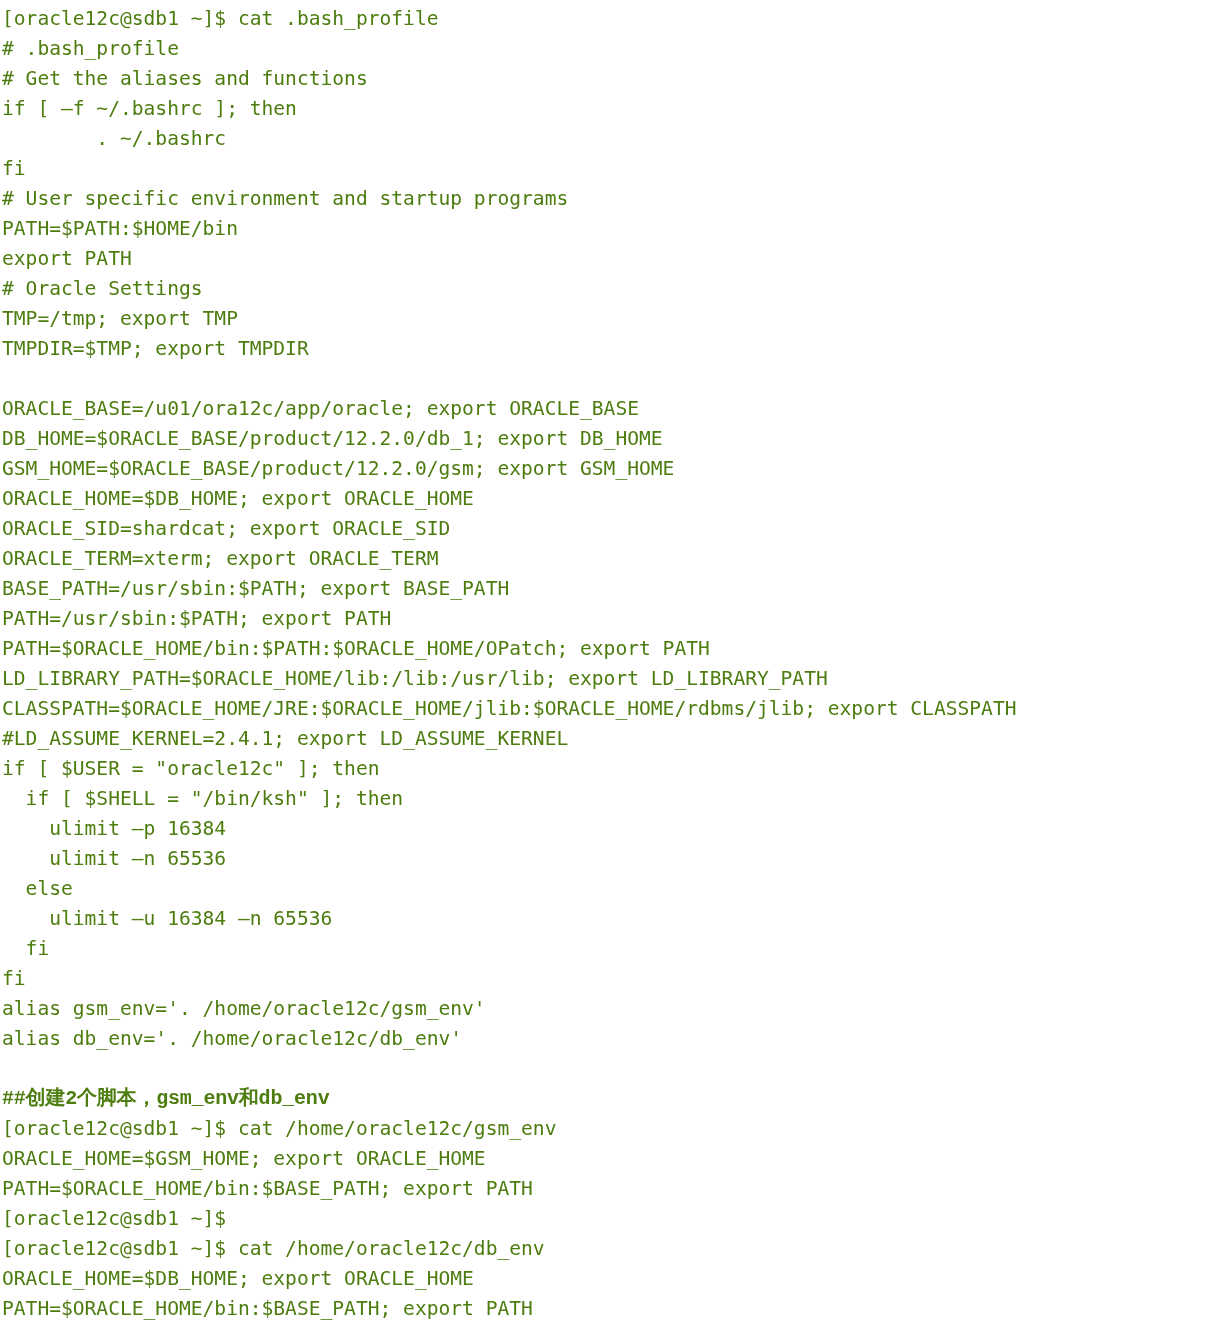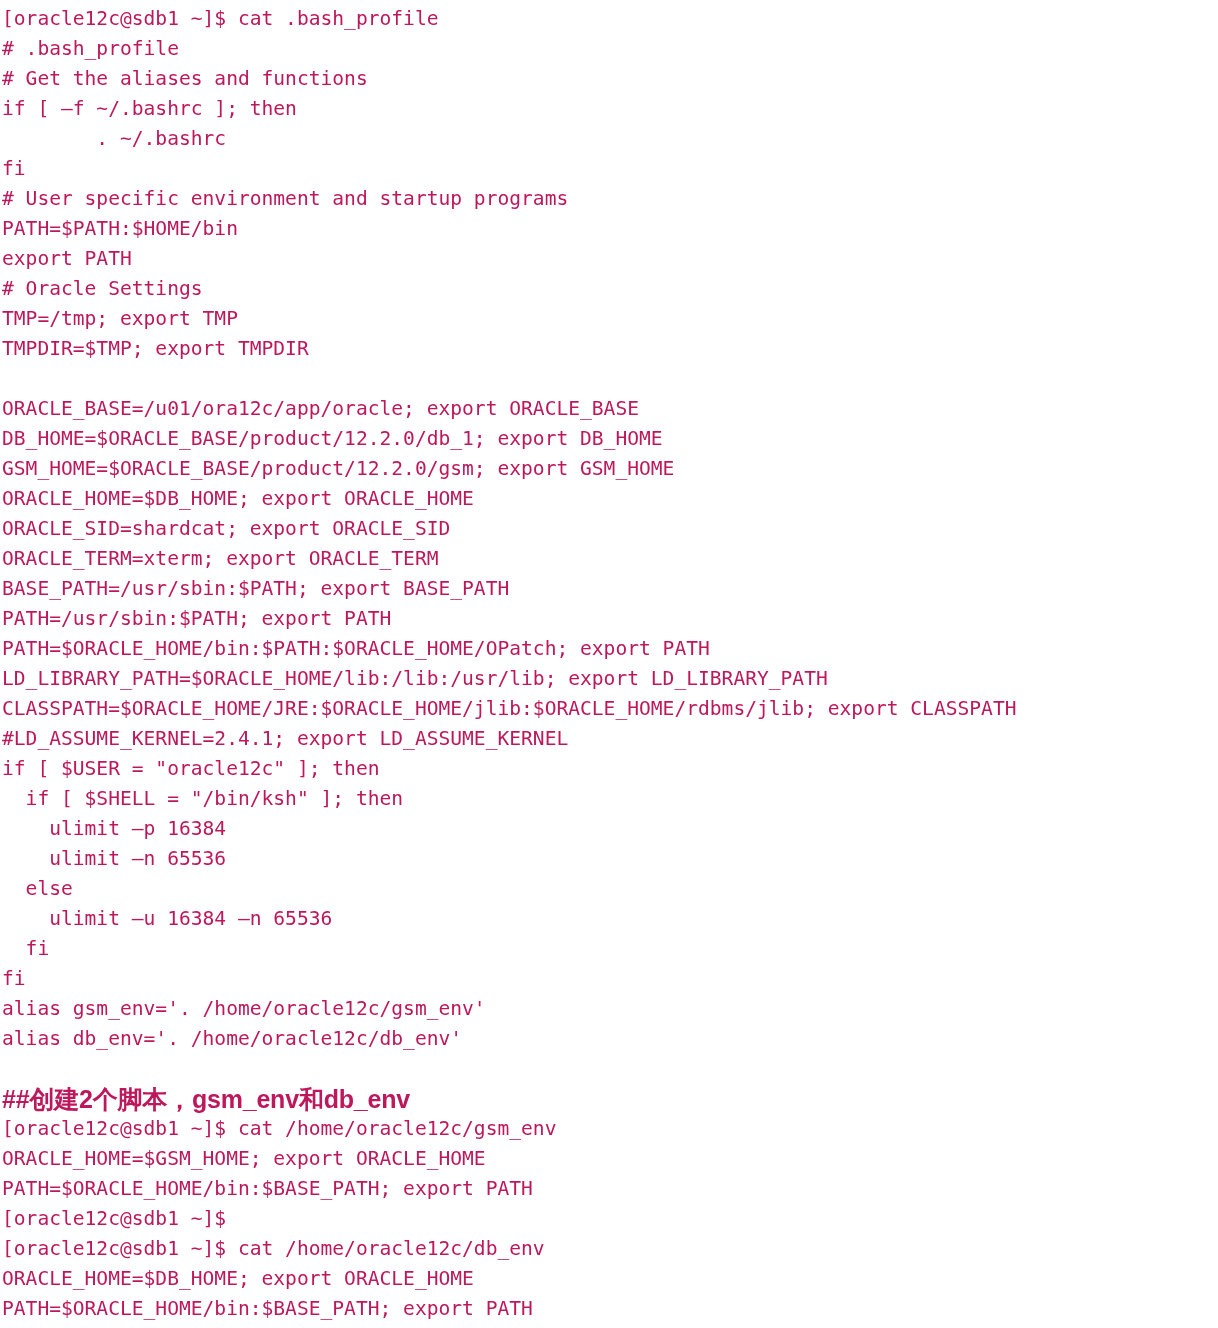--- a/index.html
+++ b/index.html
@@ -22,38 +22,38 @@
     padding: 0;
     box-sizing: border-box;
   }
   #terminal-output {
     margin: 0;
     padding: 4px 0 0 2px;
     font-family: "DejaVu Sans Mono", "Liberation Mono", monospace;
     font-size: 19.6px;
     line-height: 30px;
     letter-spacing: 0px;
-    color: #be185d;
+    color: #4d7c0f;
     white-space: pre;
     -webkit-font-smoothing: none;
     font-weight: 400;
   }
   .tline {
     display: block;
     height: 30px;
     white-space: pre;
     font-family: "DejaVu Sans Mono", "Liberation Mono", monospace;
   }
   .tline.blank {
     height: 30px;
   }
   
   .tline.cjk {
-    font-family: Liberation Sans, sans-serif;
-    font-size: 25px;
+    font-family: Liberation Mono, monospace;
+    font-size: 20px;
     font-weight: 600;
     letter-spacing: -0.2px;
   }
 </style>
 </head>
 <body>
 
 <div id="terminal">
   <pre id="terminal-output"><span class="tline">[oracle12c@sdb1 ~]$ cat .bash_profile</span><span class="tline"># .bash_profile</span><span class="tline"># Get the aliases and functions</span><span class="tline">if [ –f ~/.bashrc ]; then</span><span class="tline">        . ~/.bashrc</span><span class="tline">fi</span><span class="tline"># User specific environment and startup programs</span><span class="tline">PATH=$PATH:$HOME/bin</span><span class="tline">export PATH</span><span class="tline"># Oracle Settings</span><span class="tline">TMP=/tmp; export TMP</span><span class="tline">TMPDIR=$TMP; export TMPDIR</span><span class="tline blank">&nbsp;</span><span class="tline">ORACLE_BASE=/u01/ora12c/app/oracle; export ORACLE_BASE</span><span class="tline">DB_HOME=$ORACLE_BASE/product/12.2.0/db_1; export DB_HOME</span><span class="tline">GSM_HOME=$ORACLE_BASE/product/12.2.0/gsm; export GSM_HOME</span><span class="tline">ORACLE_HOME=$DB_HOME; export ORACLE_HOME</span><span class="tline">ORACLE_SID=shardcat; export ORACLE_SID</span><span class="tline">ORACLE_TERM=xterm; export ORACLE_TERM</span><span class="tline">BASE_PATH=/usr/sbin:$PATH; export BASE_PATH</span><span class="tline">PATH=/usr/sbin:$PATH; export PATH</span><span class="tline">PATH=$ORACLE_HOME/bin:$PATH:$ORACLE_HOME/OPatch; export PATH</span><span class="tline">LD_LIBRARY_PATH=$ORACLE_HOME/lib:/lib:/usr/lib; export LD_LIBRARY_PATH</span><span class="tline">CLASSPATH=$ORACLE_HOME/JRE:$ORACLE_HOME/jlib:$ORACLE_HOME/rdbms/jlib; export CLASSPATH</span><span class="tline">#LD_ASSUME_KERNEL=2.4.1; export LD_ASSUME_KERNEL</span><span class="tline">if [ $USER = "oracle12c" ]; then</span><span class="tline">  if [ $SHELL = "/bin/ksh" ]; then</span><span class="tline">    ulimit –p 16384</span><span class="tline">    ulimit –n 65536</span><span class="tline">  else</span><span class="tline">    ulimit –u 16384 –n 65536</span><span class="tline">  fi</span><span class="tline">fi</span><span class="tline">alias gsm_env='. /home/oracle12c/gsm_env'</span><span class="tline">alias db_env='. /home/oracle12c/db_env'</span><span class="tline blank">&nbsp;</span><span class="tline cjk">##创建2个脚本，gsm_env和db_env</span><span class="tline">[oracle12c@sdb1 ~]$ cat /home/oracle12c/gsm_env</span><span class="tline">ORACLE_HOME=$GSM_HOME; export ORACLE_HOME</span><span class="tline">PATH=$ORACLE_HOME/bin:$BASE_PATH; export PATH</span><span class="tline">[oracle12c@sdb1 ~]$</span><span class="tline">[oracle12c@sdb1 ~]$ cat /home/oracle12c/db_env</span><span class="tline">ORACLE_HOME=$DB_HOME; export ORACLE_HOME</span><span class="tline">PATH=$ORACLE_HOME/bin:$BASE_PATH; export PATH</span></pre>
 </div>

